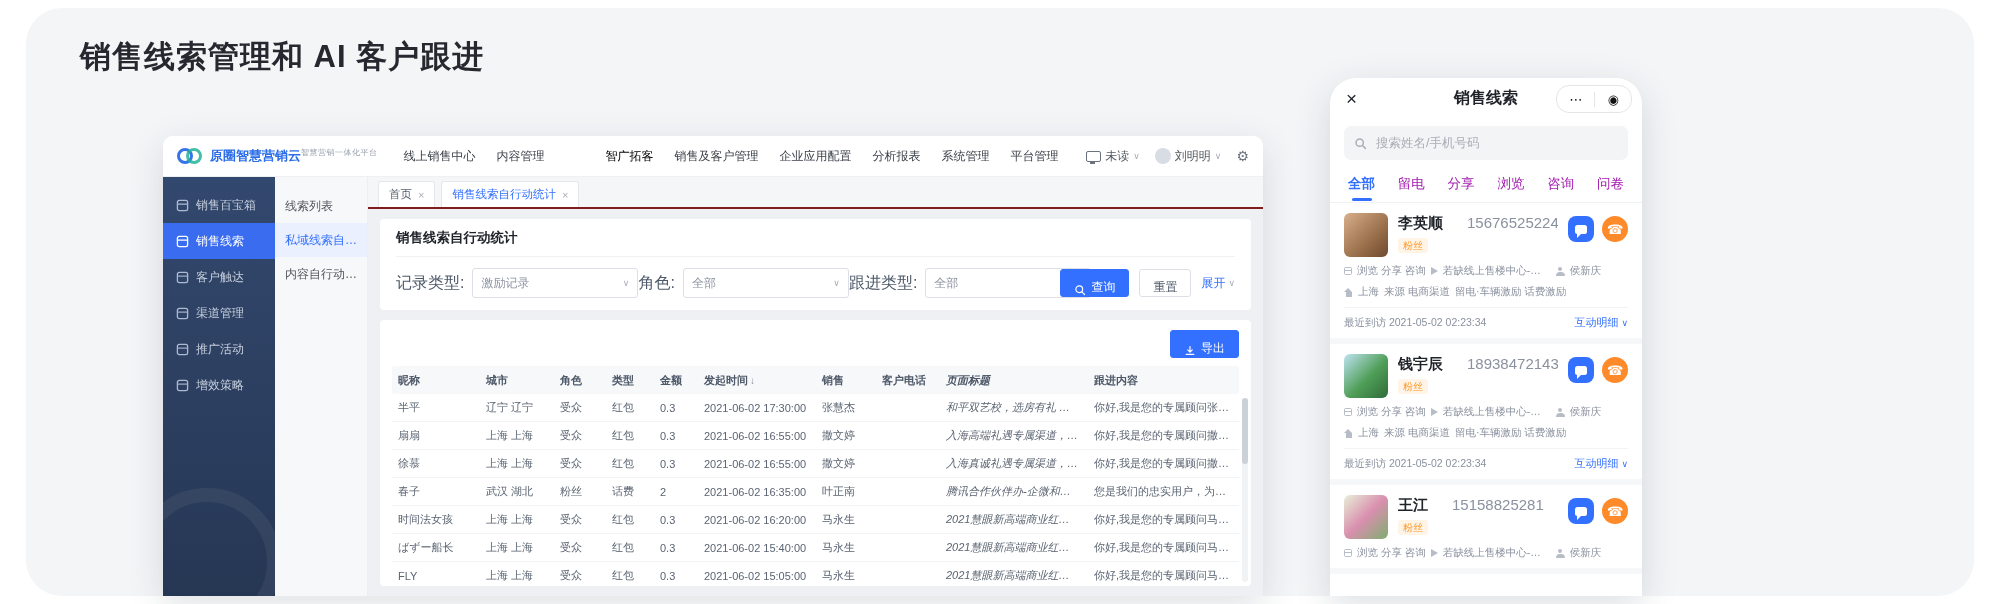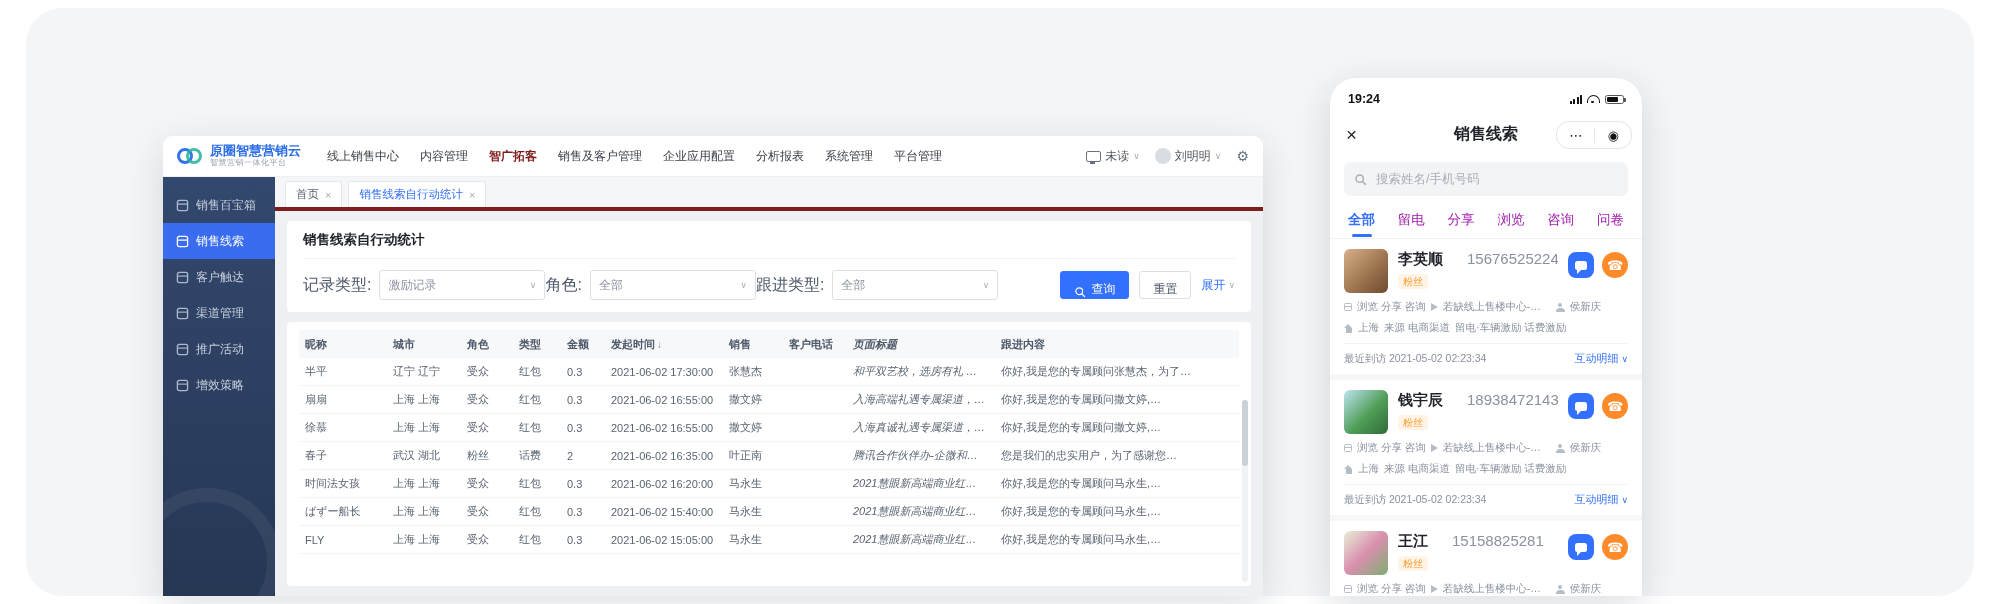--- a/index.html
+++ b/index.html
@@ -10,47 +10,47 @@
   .page-title{position:absolute;left:80px;top:36px;margin:0;font-size:31px;font-weight:600;color:#25282e;letter-spacing:1px;z-index:2;}
 
   
   .crm{position:absolute;left:163px;top:136px;width:1100px;height:460px;background:#fff;border-radius:10px 10px 0 0;
     box-shadow:0 10px 36px rgba(30,40,60,.14);overflow:hidden;z-index:3;display:flex;flex-direction:column;}
   .crm-topbar{height:40px;flex:0 0 40px;display:flex;align-items:center;padding:0 14px;border-bottom:1px solid #eef0f2;background:#fff;}
   .logo{display:flex;align-items:center;gap:7px;cursor:pointer;}
   .logo-mark{position:relative;width:26px;height:17px;display:inline-block;}
   .logo-mark .c1{position:absolute;left:0;top:0;width:16px;height:16px;border:3px solid #2b6de8;border-radius:50%;box-sizing:border-box;opacity:.95;}
   .logo-mark .c2{position:absolute;left:9px;top:0;width:16px;height:16px;border:3px solid #22b39a;border-radius:50%;box-sizing:border-box;opacity:.85;}
-  .logo-txt{display:flex;flex-direction:column;line-height:1.1;}
+  .logo-txt{display:flex;flex-direction:row;line-height:1.1;}
   .logo-txt b{font-size:13px;color:#2b6de8;font-weight:700;}
   .logo-txt small{font-size:8px;color:#9aa3af;letter-spacing:.5px;}
   .topnav{display:flex;align-items:center;gap:21px;margin-left:26px;}
   .topnav .nav-item{font-size:12px;color:#3a3f47;cursor:pointer;white-space:nowrap;}
-  .topnav .nav-item.active{color:#7f1d1d;font-weight:700;}
+  .topnav .nav-item.active{color:#000000;font-weight:400;margin-left:40px;}
   .top-right{margin-left:auto;display:flex;align-items:center;gap:15px;color:#555b63;font-size:12px;}
   .env,.user{display:flex;align-items:center;gap:4px;cursor:pointer;}
   .monitor-icon{width:13px;height:9px;border:1.3px solid #6a7280;border-radius:2px;display:inline-block;position:relative;}
   .monitor-icon::after{content:"";position:absolute;left:3px;bottom:-3px;width:5px;height:2px;background:#6a7280;}
   .avatar-dot{width:16px;height:16px;border-radius:50%;background:#d8dde4;display:inline-block;}
   .chev{font-size:9px;color:#a8aeb8;}
   .gear{font-size:14px;color:#6a7280;cursor:pointer;}
 
   .crm-body{flex:1;display:flex;min-height:0;}
   .sidebar{width:112px;flex:0 0 112px;background:linear-gradient(180deg,#33486e 0%,#263754 100%);padding-top:10px;position:relative;overflow:hidden;}
   .side-item{height:36px;display:flex;align-items:center;gap:7px;padding-left:13px;font-size:12px;color:#c6cfdd;cursor:pointer;white-space:nowrap;}
   .side-item .side-ico{width:13px;height:13px;color:#aebad0;flex:0 0 13px;}
   .side-item.active{background:#3a6cf0;color:#fff;}
   .side-item.active .side-ico{color:#fff;}
   .sidebar::after{content:"";position:absolute;left:-30px;bottom:-40px;width:120px;height:120px;border:14px solid rgba(255,255,255,.06);border-radius:50%;}
   .subsidebar{width:92px;flex:0 0 92px;background:#f7f8fa;border-right:1px solid #eceef1;padding-top:12px;}
   .sub-item{height:34px;line-height:34px;padding:0 10px;font-size:12px;color:#51565d;cursor:pointer;white-space:nowrap;overflow:hidden;text-overflow:ellipsis;}
   .sub-item.active{background:#eaf0fe;color:#3370ff;}
 
   .crm-main{flex:1;display:flex;flex-direction:column;min-width:0;background:#eef0f4;}
-  .tabstrip{height:30px;flex:0 0 30px;background:#f5f6f8;border-bottom:4px solid #7f1d1d;display:flex;align-items:flex-end;gap:6px;padding:0 10px;}
+  .tabstrip{height:30px;flex:0 0 30px;background:#f5f6f8;border-bottom:2px solid #7f1d1d;display:flex;align-items:flex-end;gap:6px;padding:0 10px;}
   .tab{height:25px;display:flex;align-items:center;gap:6px;background:#fff;border:1px solid #e5e7eb;border-bottom:none;border-radius:3px 3px 0 0;padding:0 10px;font-size:11.5px;color:#5a6472;cursor:pointer;white-space:nowrap;}
   .tab.active{color:#3370ff;}
   .tab-x{font-size:11px;color:#a8aeb8;cursor:pointer;}
 
   .content{flex:1;padding:10px 12px;display:flex;flex-direction:column;gap:10px;min-height:0;}
   .panel{background:#fff;border-radius:4px;}
   .head-panel{padding:10px 16px 12px;}
   .head-panel h2{margin:0;font-size:13.5px;font-weight:700;color:#1f2329;padding-bottom:9px;border-bottom:1px solid #f0f1f3;}
   .filter-row{display:flex;align-items:center;margin-top:11px;}
   .filters{display:flex;flex:1;max-width:660px;justify-content:space-between;}
@@ -142,20 +142,21 @@
   .card-foot{margin-top:8px;padding-top:7px;border-top:1px solid #f2f3f5;display:flex;justify-content:space-between;align-items:center;}
   .visit{font-size:10.5px;color:#8a919f;}
   .detail{font-size:11px;color:#3370ff;display:inline-flex;align-items:center;gap:3px;cursor:pointer;}
   .detail .chev{color:#3370ff;}
 </style>
 </head>
 <body>
 
 <div class="canvas">
   <div class="bg-card"></div>
+  <h1 class="page-title">销售线索管理和 AI 客户跟进</h1>
 
   <section class="crm">
     <header class="crm-topbar">
       <div class="logo">
         <span class="logo-mark">
             <i class="c1"></i>
             <i class="c2"></i>
           </span>
         <span class="logo-txt">
           <b>原圈智慧营销云</b>
@@ -235,20 +236,27 @@
     <span>推广活动</span>
   </div>
 
   <div class="side-item">
     <svg class="side-ico" viewBox="0 0 14 14">
       <rect x="1.5" y="1.5" width="11" height="11" rx="2" fill="none" stroke="currentColor" stroke-width="1.4"></rect>
       <path d="M1.5 5.5h11" stroke="currentColor" stroke-width="1.2"></path>
     </svg>
     <span>增效策略</span>
   </div>
+</aside>
+      <aside class="subsidebar">
+  <div class="sub-item">线索列表</div>
+
+  <div class="sub-item active">私域线索自…</div>
+
+  <div class="sub-item">内容自行动…</div>
 </aside>
       <main class="crm-main">
         <div class="tabstrip">
   <div class="tab">
     <span>首页</span>
     <span class="tab-x">×</span>
   </div>
 
   <div class="tab active">
     <span>销售线索自行动统计</span>
@@ -294,20 +302,29 @@
                 </button>
                 <button class="btn">重置</button>
                 <a class="expand">
                   <span>展开</span>
                   <span class="chev">∨</span>
                 </a>
               </div>
             </div>
           </div>
           <div class="panel table-panel">
+            <div class="export-row">
+              <button class="btn primary">
+                <svg viewBox="0 0 16 16">
+                    <path d="M8 2v7M5 6.5 8 9.5 11 6.5" stroke="currentColor" fill="none" stroke-width="1.6" stroke-linecap="round" stroke-linejoin="round"></path>
+                    <path d="M3 12.5h10" stroke="currentColor" stroke-width="1.6" stroke-linecap="round"></path>
+                  </svg>
+                <span>导出</span>
+              </button>
+            </div>
             <div class="thead">
   <div class="th">
     <span>昵称</span>
     <span class="sort"></span>
   </div>
 
   <div class="th">
     <span>城市</span>
     <span class="sort"></span>
   </div>
@@ -448,35 +465,20 @@
             <div class="vscroll">
                 <i></i>
               </div>
           </div>
         </div>
       </main>
     </div>
   </section>
 
   <section class="phone">
-    <header class="m-status">
-      <b>19:24</b>
-      <div class="m-sticons">
-        <span class="sig">
-            <i></i>
-            <i></i>
-            <i></i>
-            <i></i>
-          </span>
-        <span class="wifi"></span>
-        <span class="batt">
-            <i></i>
-          </span>
-      </div>
-    </header>
     <div class="m-nav">
       <span class="m-close">×</span>
       <b class="m-title">销售线索</b>
       <span class="capsule">
         <span>⋯</span>
         <i class="cap-div"></i>
         <span>◉</span>
       </span>
     </div>
     <div class="m-search">

